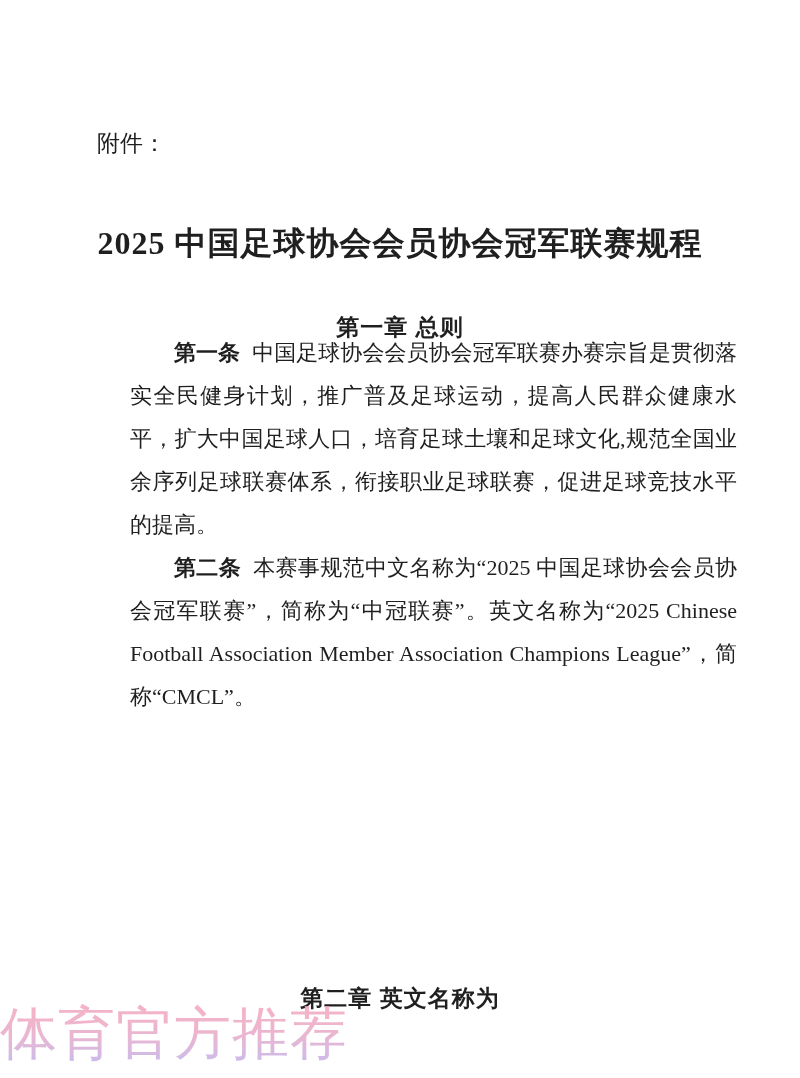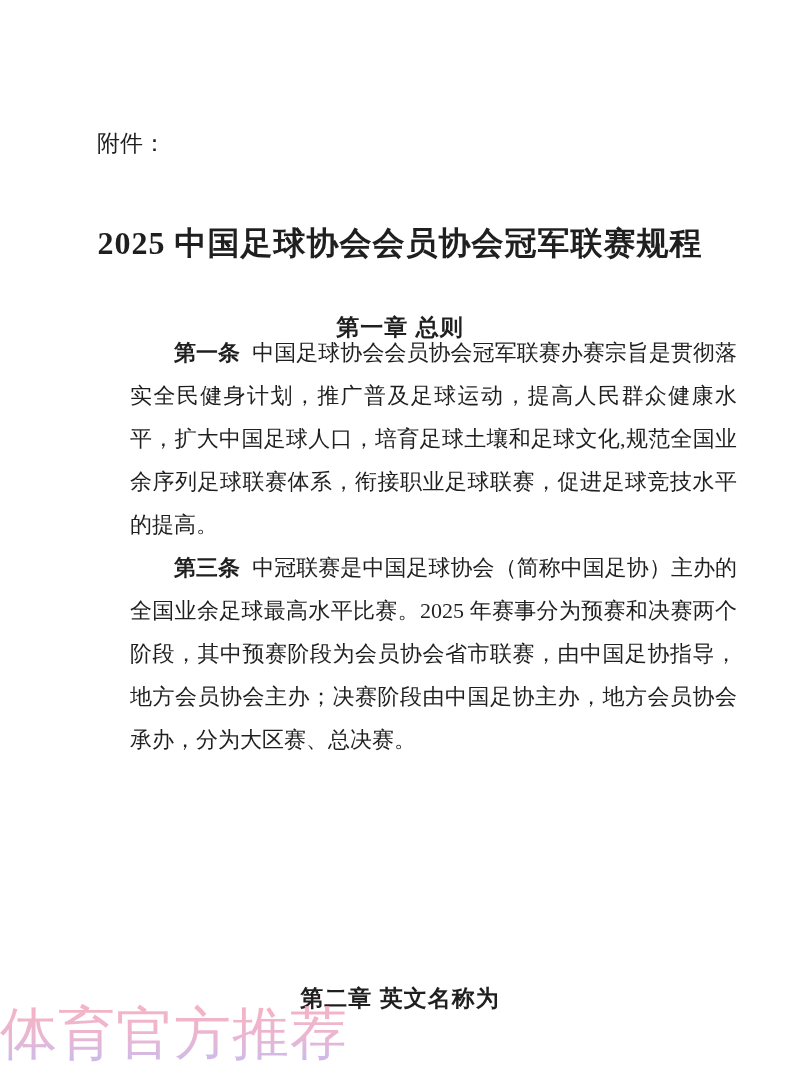--- a/index.html
+++ b/index.html
@@ -64,21 +64,21 @@
 
   <h1 class="doc-title">2025 中国足球协会会员协会冠军联赛规程</h1>
 
   <h2 class="chapter-heading chapter-1">第一章 总则</h2>
 
   <div class="doc-body">
     <p>
       <span class="article-label">第一条</span><span>中国足球协会会员协会冠军联赛办赛宗旨是贯彻落实全民健身计划，推广普及足球运动，提高人民群众健康水平，扩大中国足球人口，培育足球土壤和足球文化,规范全国业余序列足球联赛体系，衔接职业足球联赛，促进足球竞技水平的提高。</span>
     </p>
     <p>
-      <span class="article-label">第三条</span><span>中冠联赛是中国足球协会（简称中国足协）主办的全国业余足球最高水平比赛。2025 年赛事分为预赛和决赛两个阶段，其中预赛阶段为会员协会省市联赛，由中国足协指导，地方会员协会主办；决赛阶段由中国足协主办，地方会员协会承办，分为大区赛、总决赛。</span>
+      <span class="article-label">第二条</span><span>本赛事规范中文名称为“2025 中国足球协会会员协会冠军联赛”，简称为“中冠联赛”。英文名称为“2025 Chinese Football Association Member Association Champions League”，简称“CMCL”。</span>
     </p>
   </div>
 
   <h2 class="chapter-heading chapter-2">第二章 英文名称为</h2>
 
   <div class="watermark">体育官方推荐</div>
 
 </div>
 
 </body></html>

